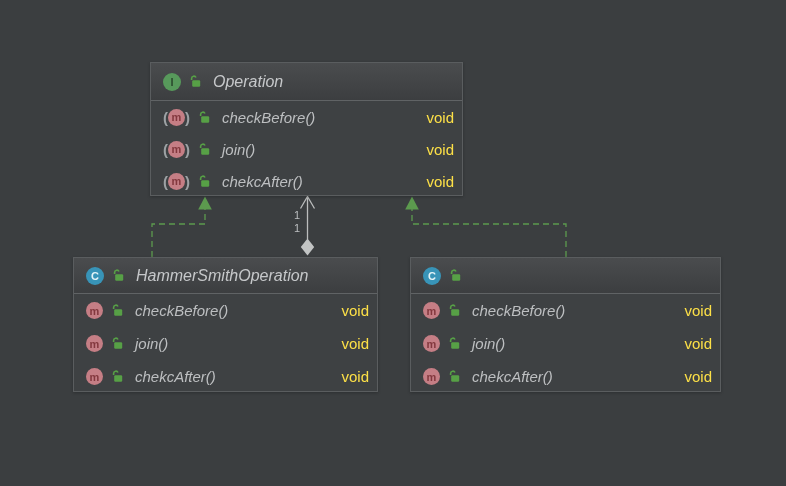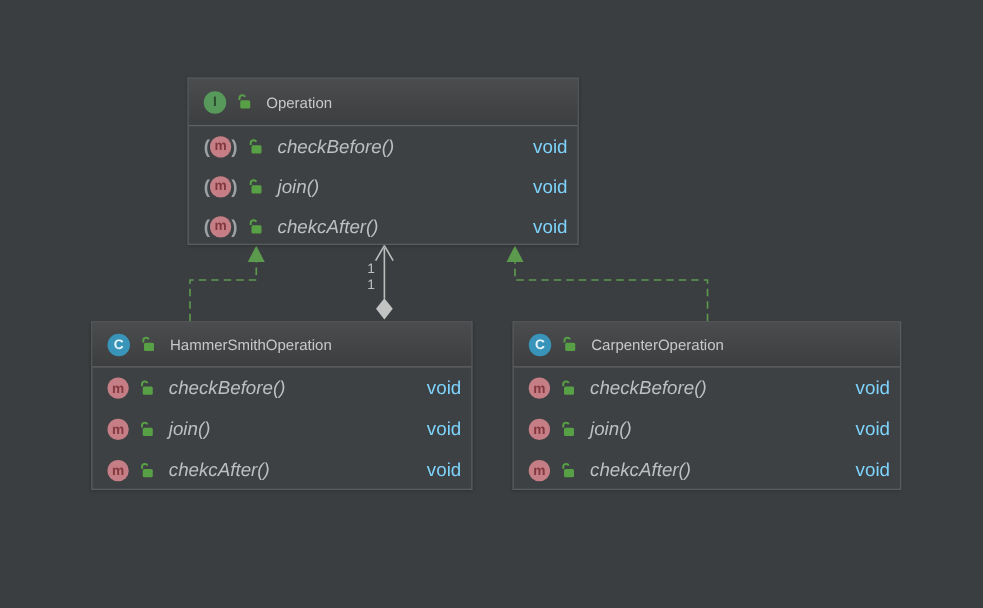--- a/index.html
+++ b/index.html
@@ -21,22 +21,23 @@
     box-shadow:0 1px 3px rgba(0,0,0,.25);
   }
   .node-header{
     display:flex;align-items:center;
     background:linear-gradient(#4a4c4e,#3c3e40);
     border-bottom:1px solid #606365;
     padding:0 8px 0 12px;
     box-sizing:border-box;
   }
   .node-header .title{
-    color:#c6c8ca;font-size:12px;white-space:nowrap;
+    color:#c6c8ca;font-size:16px;white-space:nowrap;
     margin-left:12px;
+    font-style:italic;
   }
   .kind-icon{
     width:18px;height:18px;border-radius:50%;
     display:flex;align-items:center;justify-content:center;
     font-size:11px;font-weight:bold;flex:0 0 auto;
   }
   .kind-icon.interface{background:#57995b;color:#2b4a2e;}
   .kind-icon.class{background:#3894b8;color:#e4f4f8;}
   .lock{flex:0 0 auto;margin-left:8px;width:12px;height:13px;}
 
@@ -54,21 +55,21 @@
     font-weight:bold;
   }
   .m-icon{
     width:17px;height:17px;border-radius:50%;
     background:#c57e85;color:#83383e;
     display:flex;align-items:center;justify-content:center;
     font-size:11px;font-weight:bold;flex:0 0 auto;
   }
   .method-row .lock{margin-left:8px;}
   .method-name{margin-left:12px;white-space:nowrap;font-style:italic;}
-  .method-type{margin-left:auto;white-space:nowrap;color:#7dd3fc;}
+  .method-type{margin-left:auto;white-space:nowrap;color:#fde047;}
 
   
   #node-operation{left:150px;top:62px;width:313px;height:134px;}
   #node-operation .node-header{height:38px;}
   #node-operation .method-row{height:32px;}
 
   #node-hammersmith{left:73px;top:257px;width:305px;height:135px;}
   #node-hammersmith .node-header{height:36px;}
   #node-hammersmith .method-row{height:33px;}
 
@@ -209,21 +210,20 @@
     </div>
   </div>
 
   <div class="uml-node" id="node-carpenter">
     <div class="node-header">
       <span class="kind-icon class">C</span>
       <svg class="lock" viewBox="0 0 12 13">
         <path d="M2.6 5 V3.4 a2.3 2.3 0 0 1 4.4 -0.9" fill="none" stroke="#57a046" stroke-width="1.6"></path>
         <rect x="3.2" y="5.2" width="8" height="6.6" rx="1.2" fill="#57a046"></rect>
       </svg>
-      <span class="title">CarpenterOperation</span>
     </div>
     <div class="method-row">
       <span class="m-wrap">
           <span class="m-icon">m</span>
         </span>
       <svg class="lock" viewBox="0 0 12 13">
         <path d="M2.6 5 V3.4 a2.3 2.3 0 0 1 4.4 -0.9" fill="none" stroke="#57a046" stroke-width="1.6"></path>
         <rect x="3.2" y="5.2" width="8" height="6.6" rx="1.2" fill="#57a046"></rect>
       </svg>
       <span class="method-name">checkBefore()</span>

